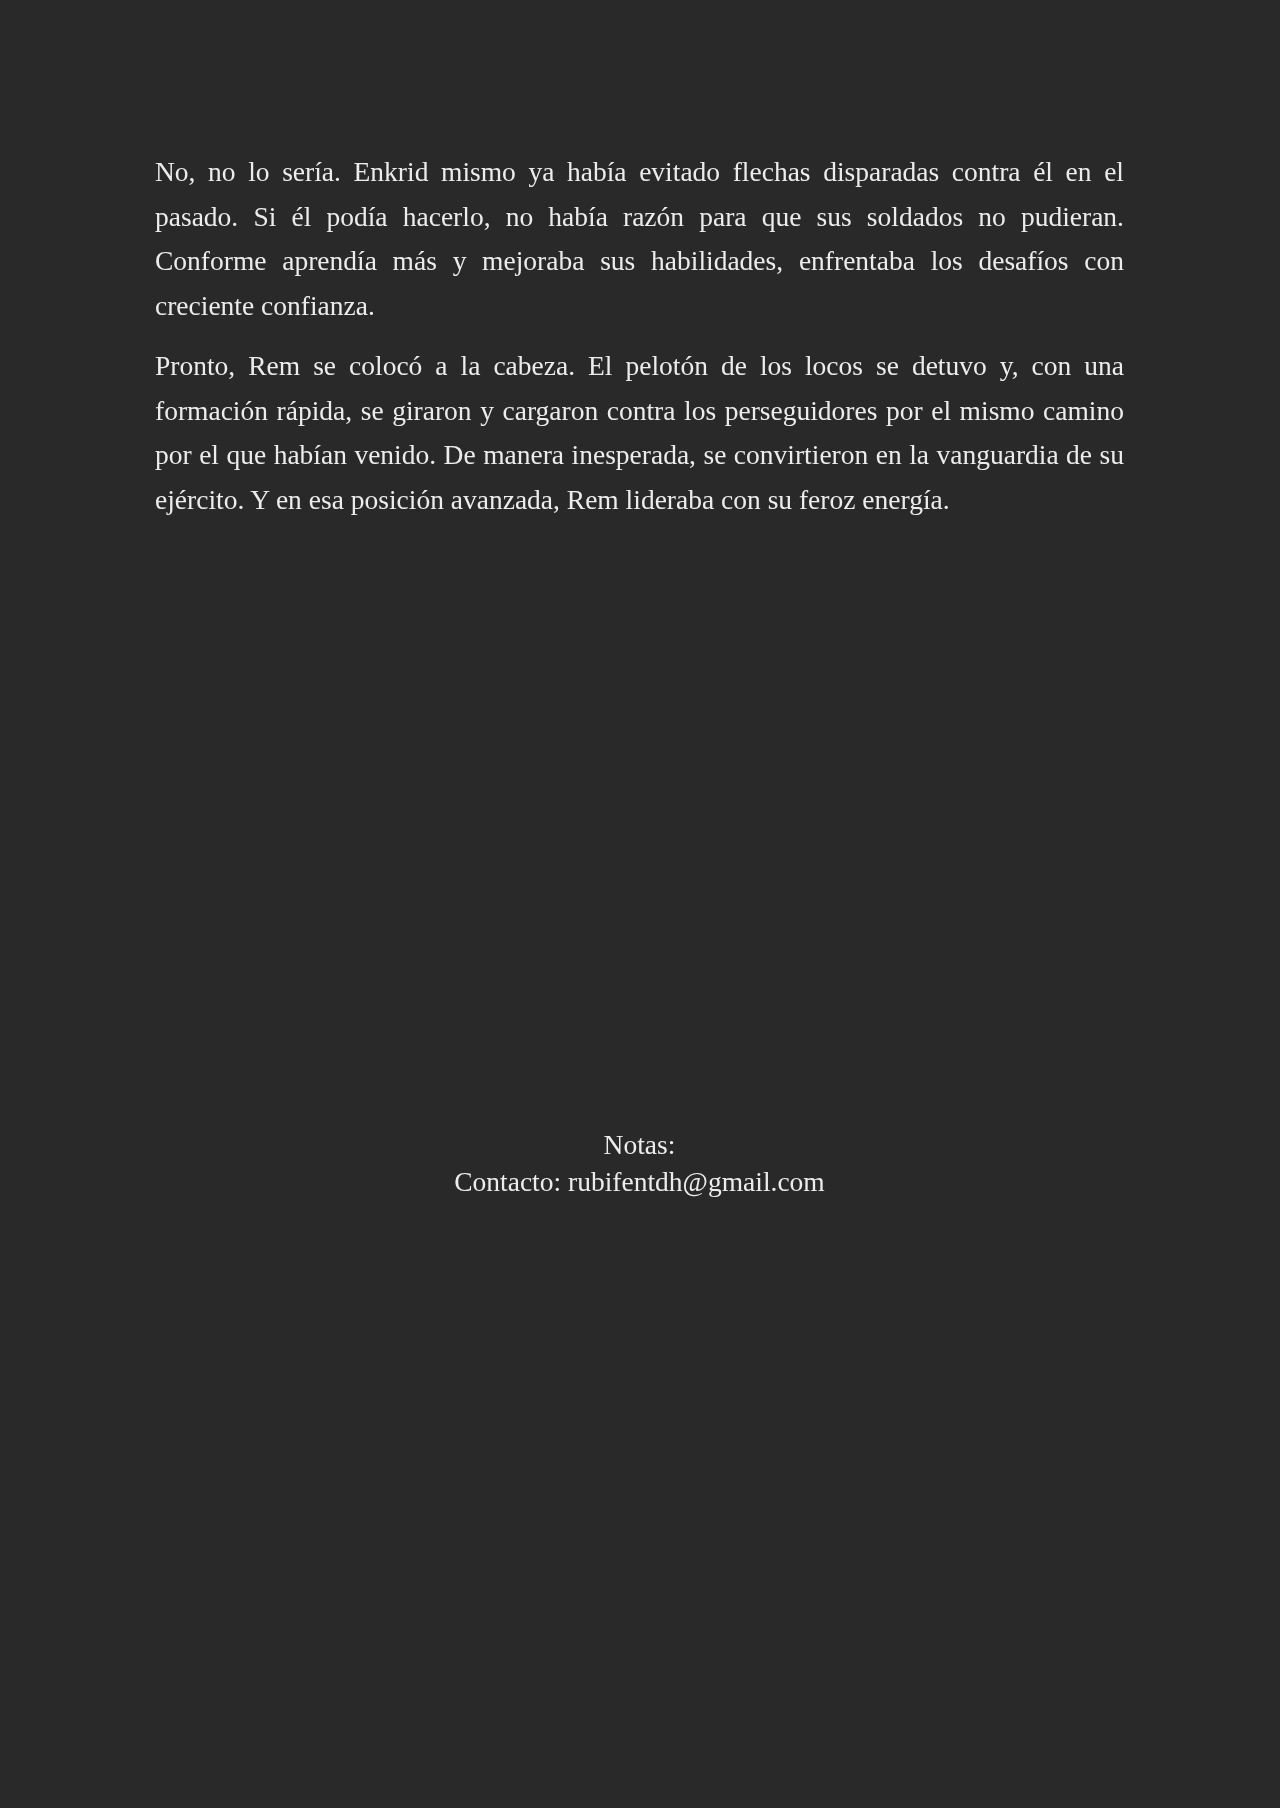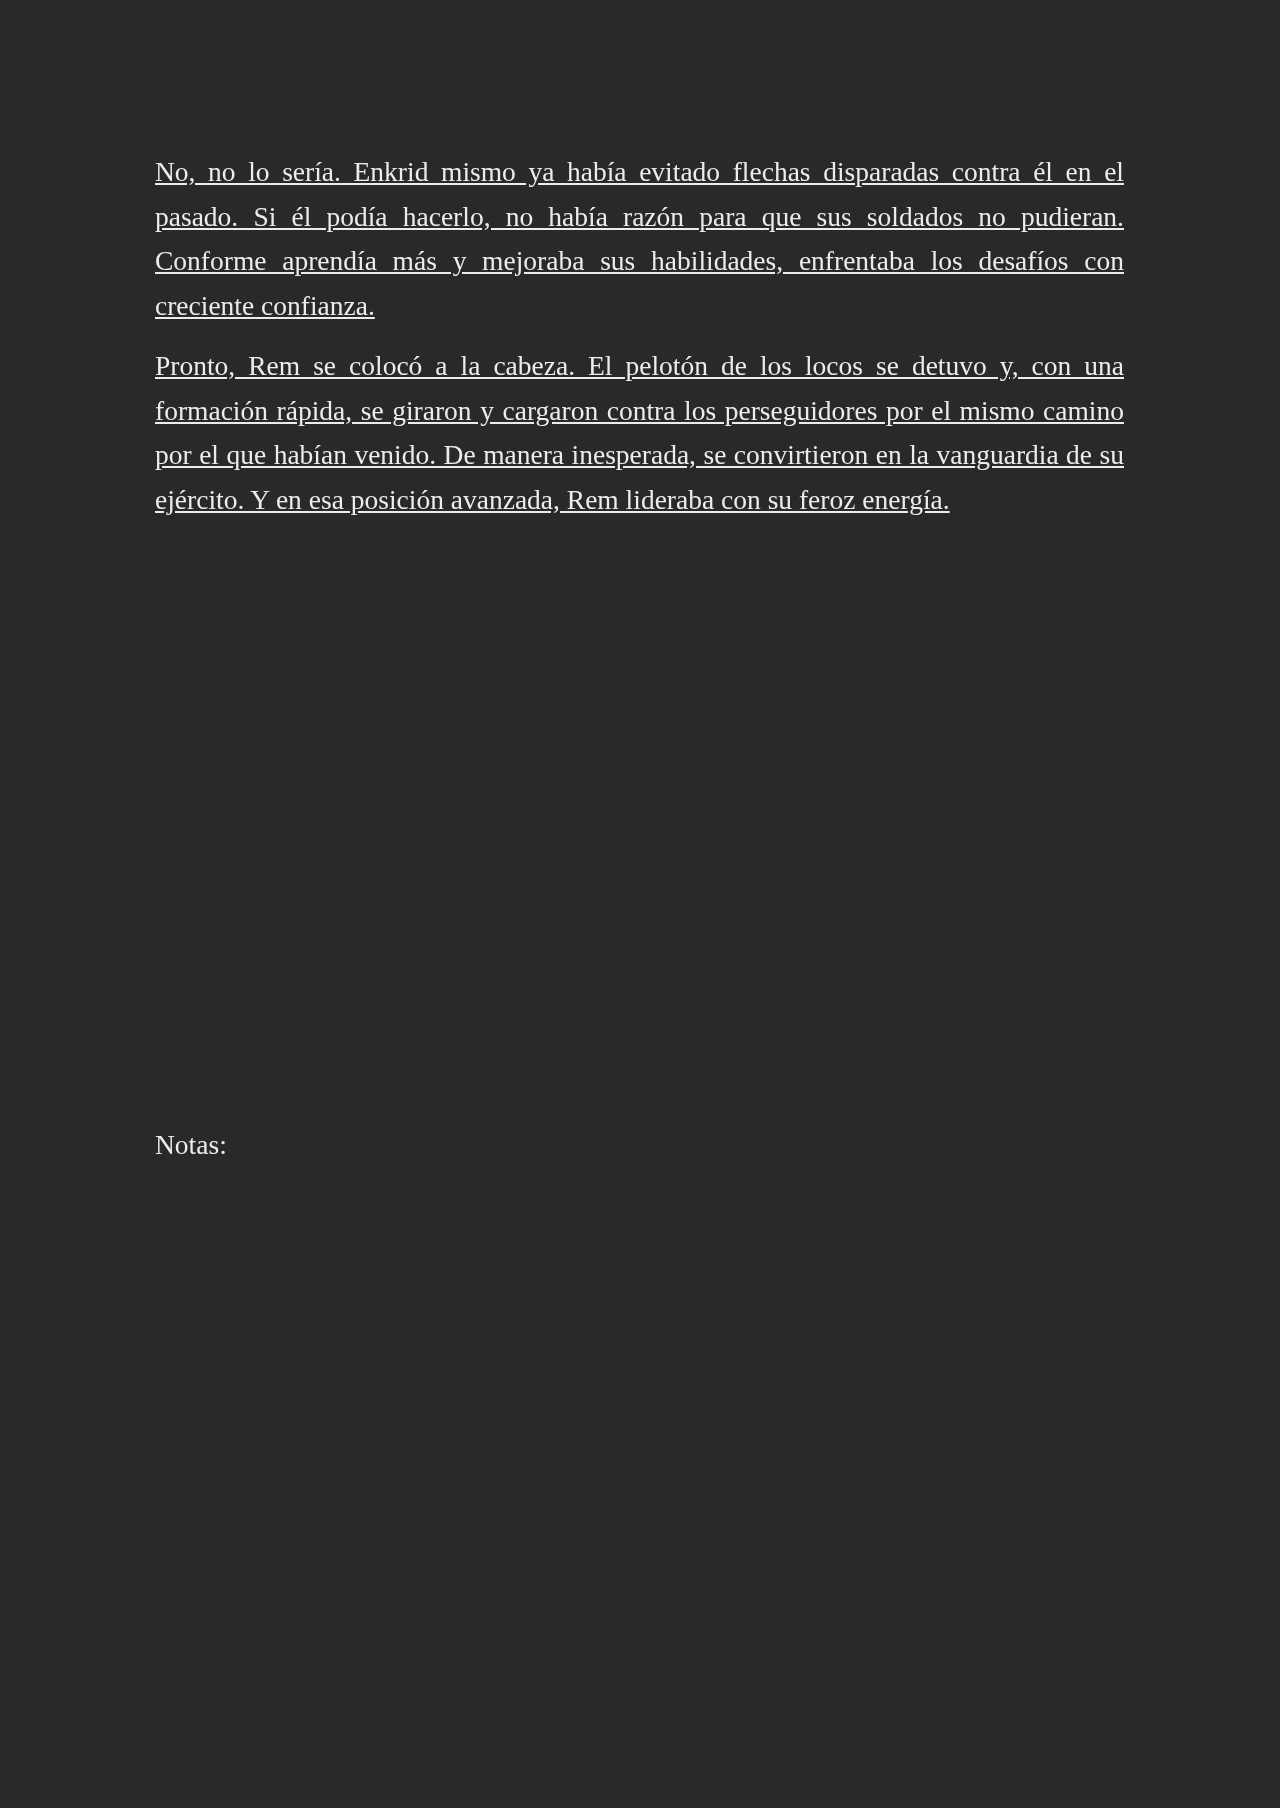--- a/index.html
+++ b/index.html
@@ -22,44 +22,44 @@
     }
     .story {
       top: 150px;
     }
     .story p {
       margin: 0 0 16px 0;
       font-size: 27.5px;
       line-height: 44.5px;
       text-align: justify;
       text-align-last: left;
-      text-decoration: underline;
     }
     .notes {
       top: 1126px;
     }
     .notes p {
       margin: 0;
       font-size: 27.5px;
       line-height: 37px;
-      text-align: left;
+      text-align: center;
     }
     .notes .notes-body {
       margin-bottom: 16px;
     }
     .contact-line a {
       color: inherit;
       text-decoration: none;
     }
   </style>
 </head>
 <body>
 
 <main>
   <section class="page story">
     <p>No, no lo sería. Enkrid mismo ya había evitado flechas disparadas contra él en el pasado. Si él podía hacerlo, no había razón para que sus soldados no pudieran. Conforme aprendía más y mejoraba sus habilidades, enfrentaba los desafíos con creciente confianza.</p>
     <p>Pronto, Rem se colocó a la cabeza. El pelotón de los locos se detuvo y, con una formación rápida, se giraron y cargaron contra los perseguidores por el mismo camino por el que habían venido. De manera inesperada, se convirtieron en la vanguardia de su ejército. Y en esa posición avanzada, Rem lideraba con su feroz energía.</p>
   </section>
 
   <section class="page notes">
     <p>Notas:</p>
+    <p class="contact-line"><span>Contacto: </span><a href="rubifentdh@gmail.com">rubifentdh@gmail.com</a></p>
   </section>
 </main>
 
 </body></html>

